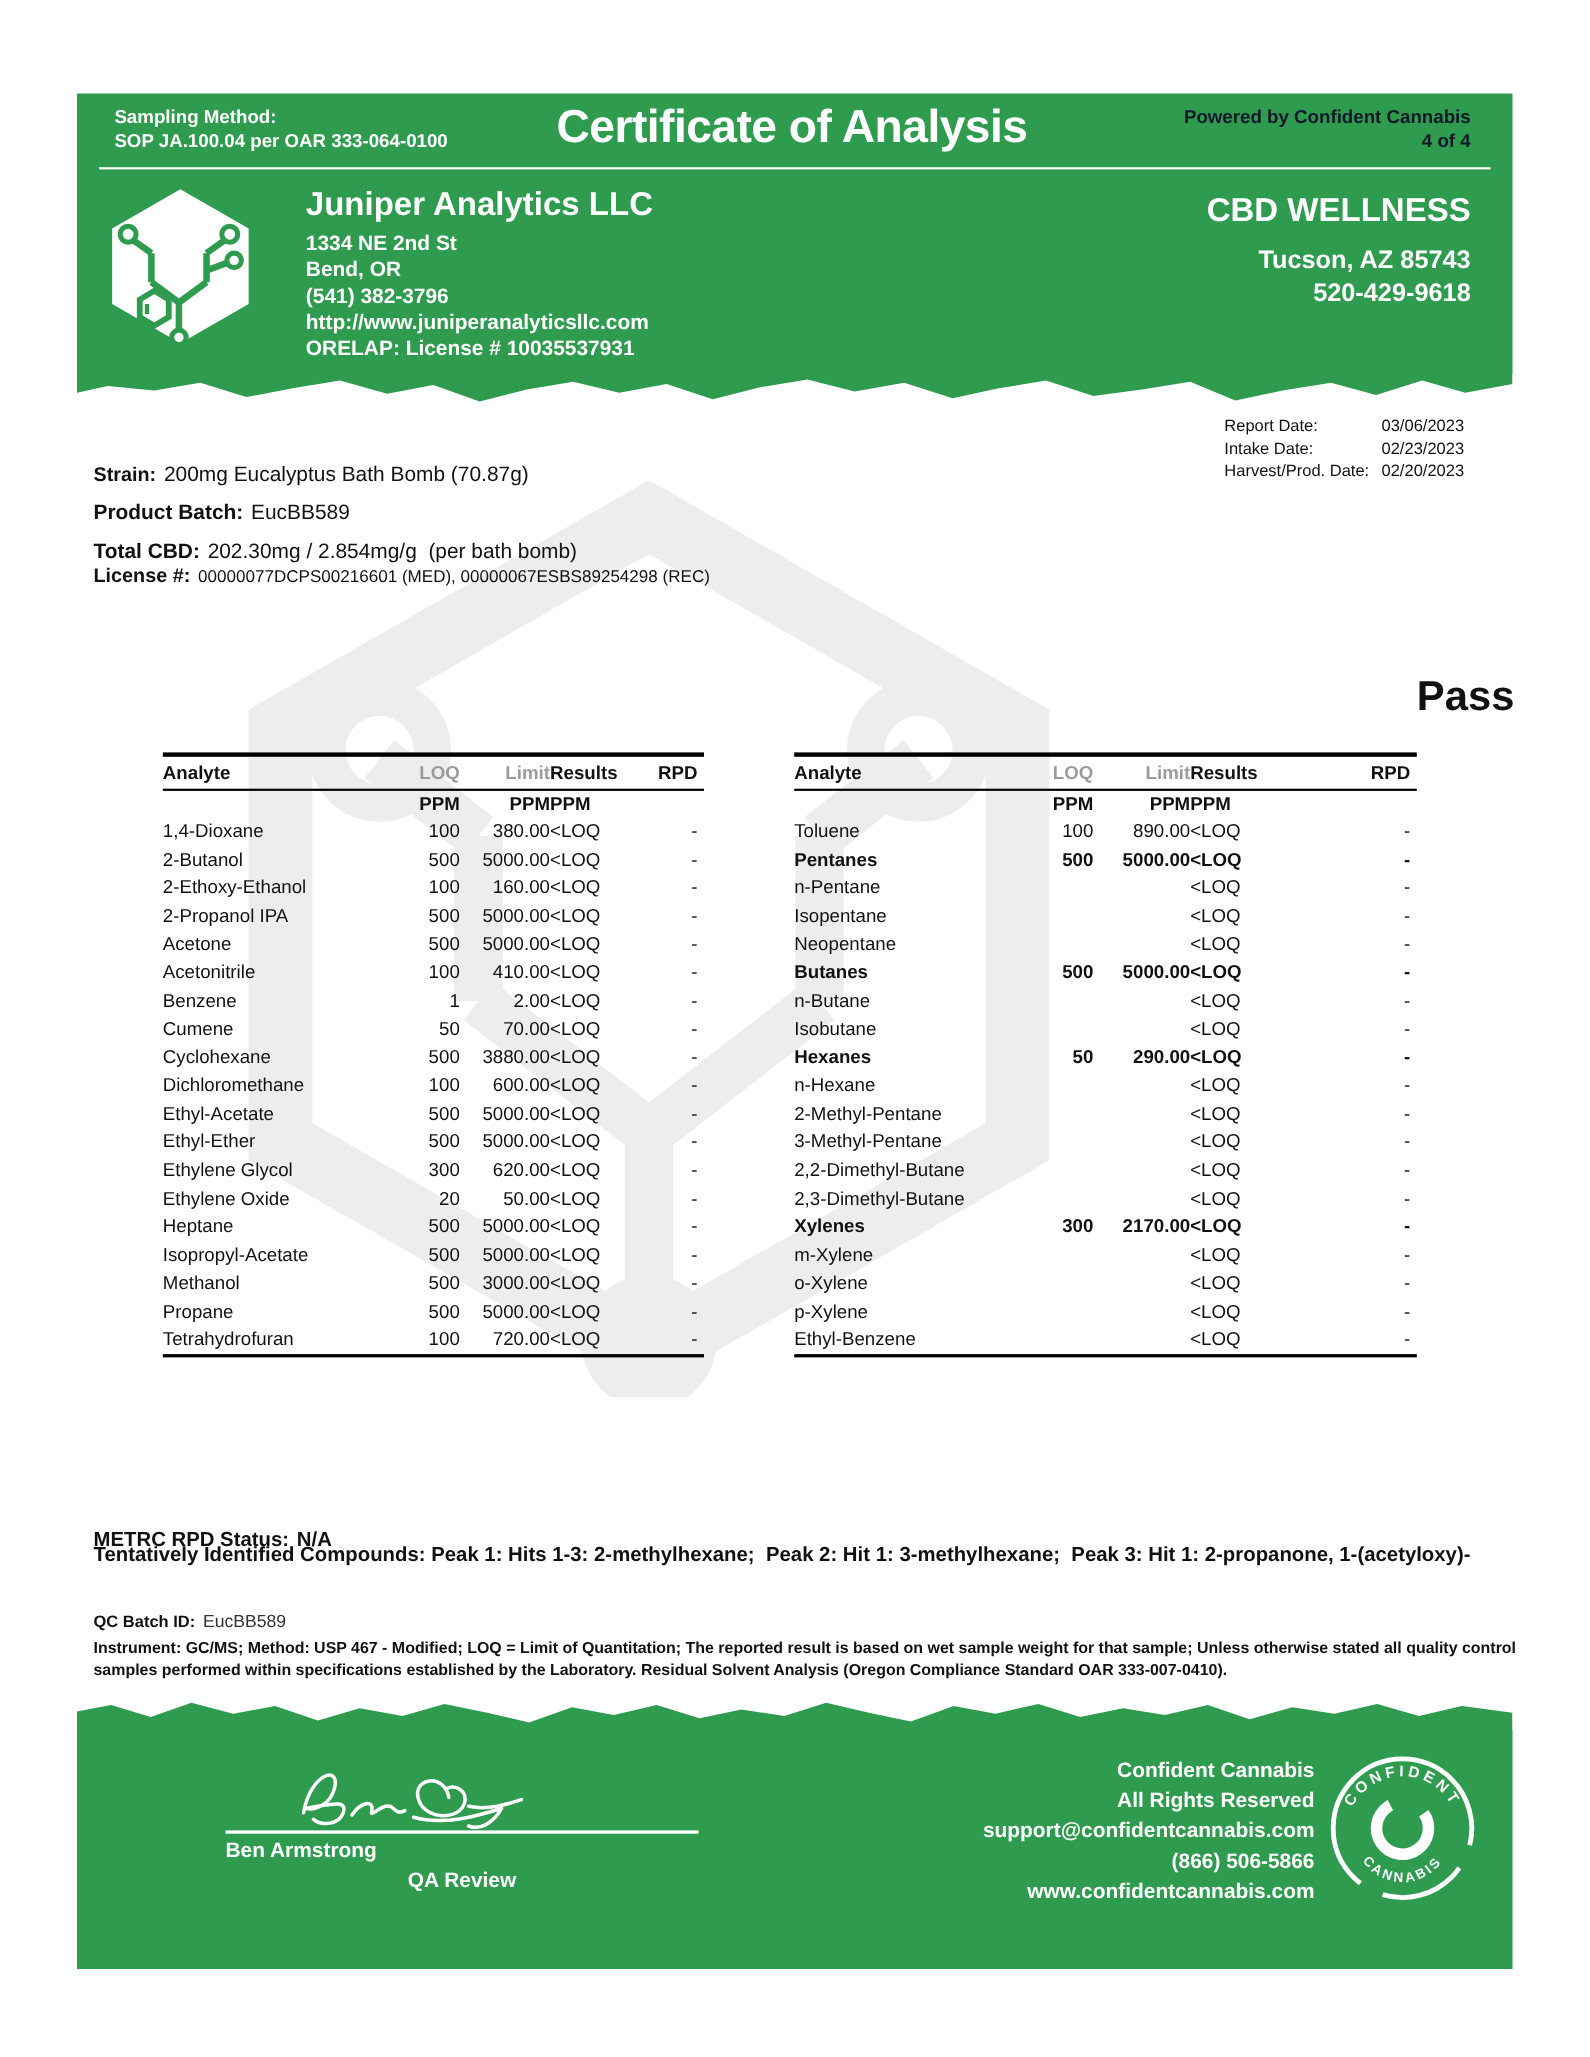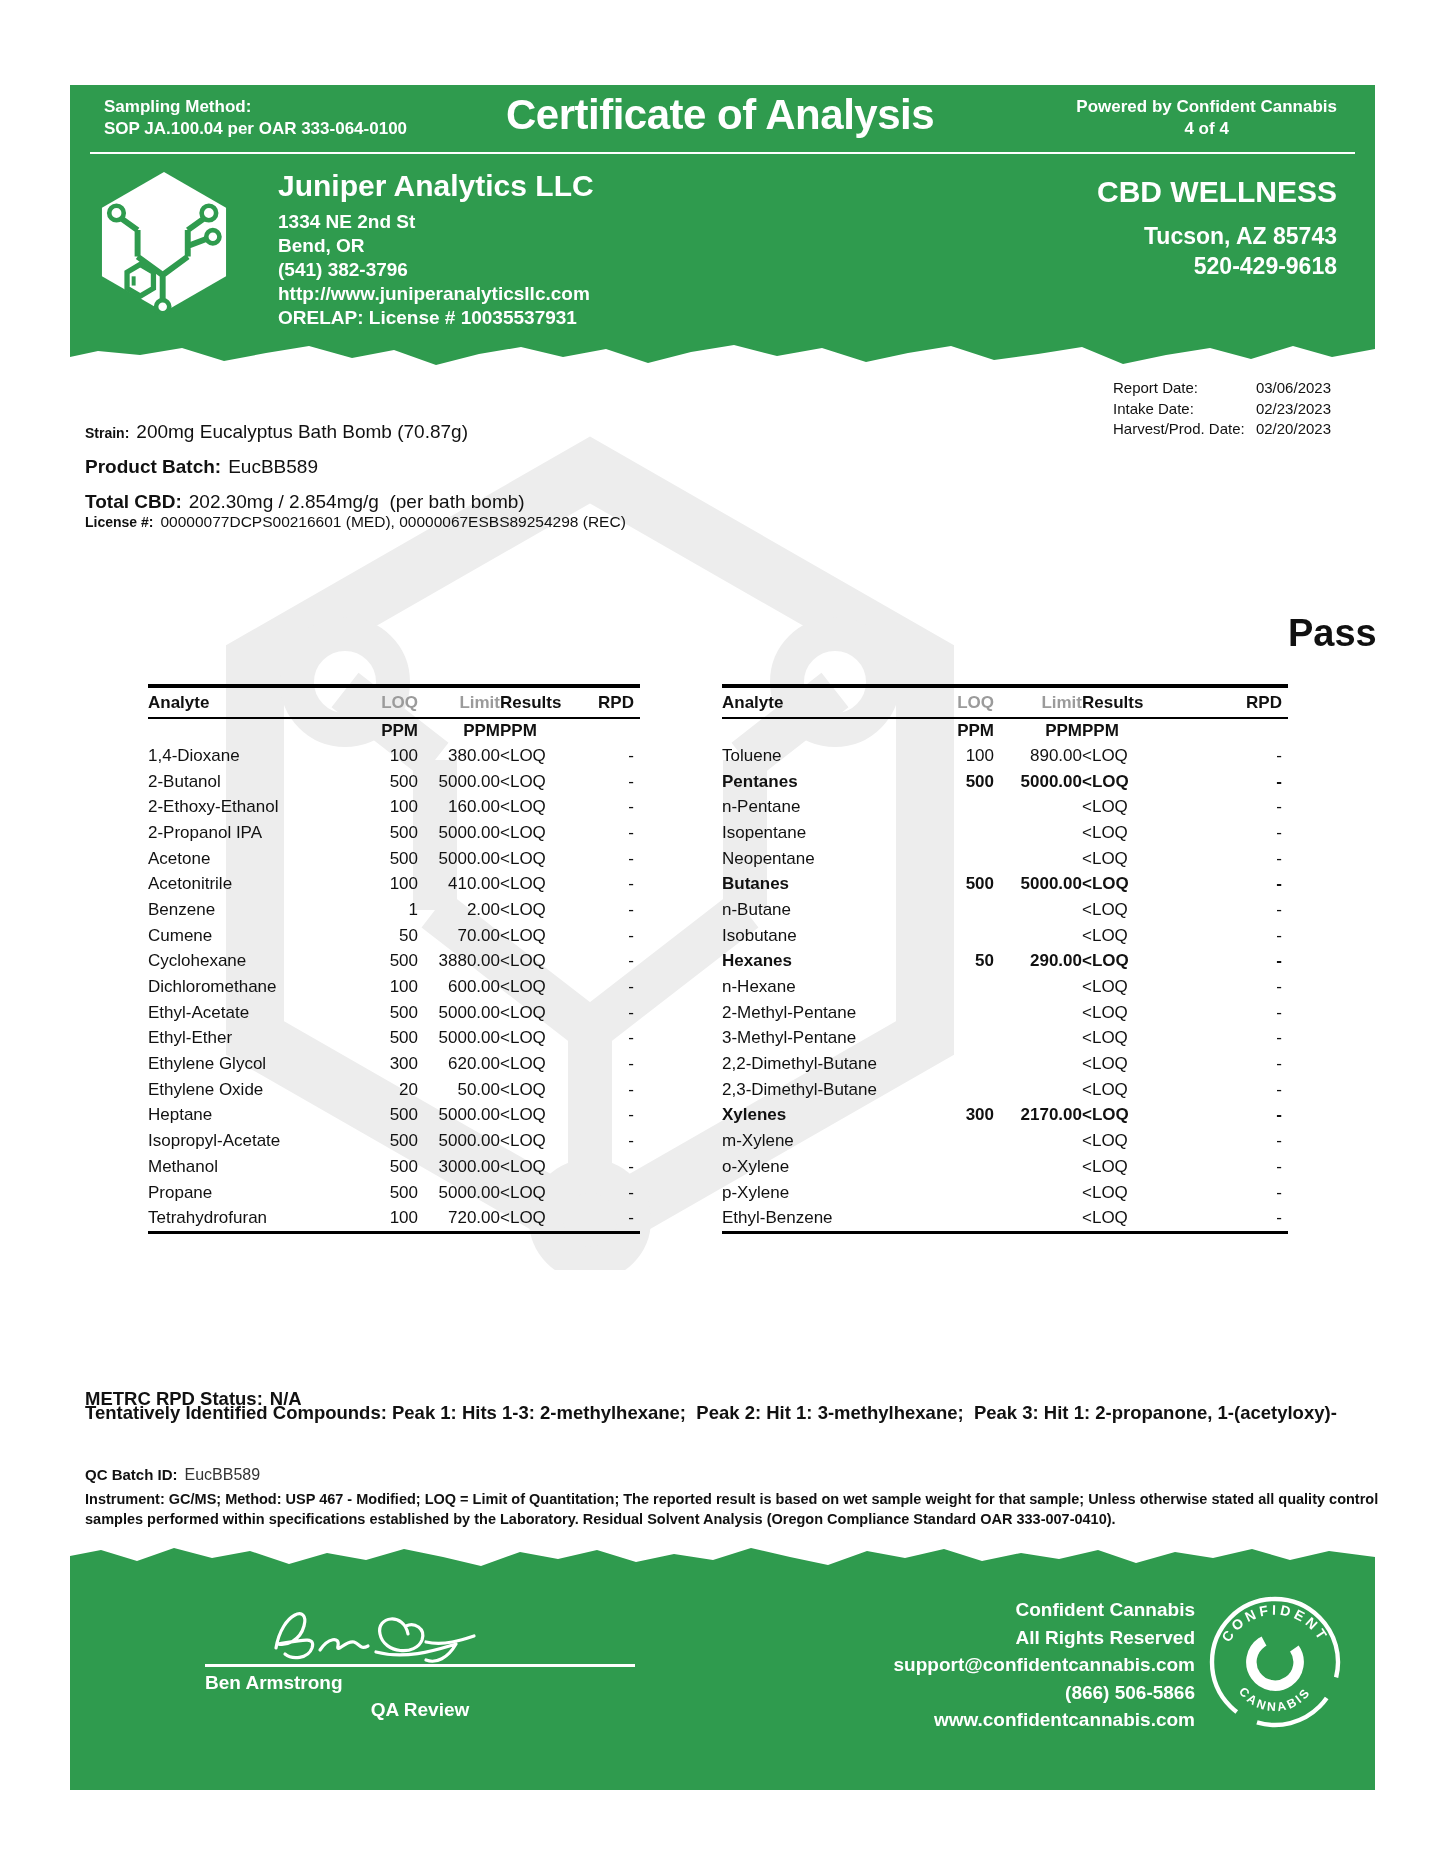--- a/index.html
+++ b/index.html
@@ -12,35 +12,35 @@
   
   .band-top{position:absolute;left:70px;top:85px;width:1305px;height:255px;background:#2f9b4e;z-index:1;}
   .torn-hdr{position:absolute;left:70px;top:339px;z-index:1;}
   .torn-ftr{position:absolute;left:70px;top:1542px;z-index:1;}
   .band-bottom{position:absolute;left:70px;top:1573px;width:1305px;height:217px;background:#2f9b4e;z-index:1;}
 
   
   .hdr-sampling{position:absolute;left:34px;top:11px;color:#fff;font-weight:700;font-size:17px;line-height:22px;}
   .hdr-title{position:absolute;left:300px;width:700px;top:6px;text-align:center;color:#ffffff;font-weight:700;
              font-size:42px;letter-spacing:-0.5px;}
-  .hdr-powered{position:absolute;right:38px;top:11px;text-align:center;color:#ffffff;font-weight:700;font-size:17px;line-height:22px;}
+  .hdr-powered{position:absolute;right:38px;top:11px;text-align:right;color:#0f172a;font-weight:700;font-size:17px;line-height:22px;}
   .hdr-divider{position:absolute;left:20px;right:20px;top:67px;height:2px;background:#fff;}
   .lab-logo{position:absolute;left:28px;top:84px;}
   .lab-block{position:absolute;left:208px;top:84px;color:#fff;}
   .lab-name{font-size:30px;font-weight:700;margin-bottom:7px;}
   .lab-line{font-size:19px;font-weight:700;line-height:24px;}
   .client-block{position:absolute;right:38px;top:90px;color:#fff;text-align:right;}
   .client-name{font-size:30px;font-weight:700;margin-bottom:12px;}
   .client-line{font-size:23px;font-weight:700;line-height:30px;}
 
   
   .dates{position:absolute;left:1113px;top:378px;width:218px;font-size:15px;line-height:20.5px;z-index:2;}
   .dates .row{display:flex;justify-content:space-between;}
   .info-line{position:absolute;left:85px;display:flex;align-items:baseline;gap:7px;z-index:2;white-space:nowrap;}
-  .lbl-sm{font-weight:700;font-size:14px;}
+  .lbl-sm{font-weight:700;font-size:18px;}
   .lbl-lg{font-weight:700;font-size:19px;}
   .val-lg{font-size:19px;}
   .val-sm{font-size:15.5px;}
   .pass{position:absolute;left:1288px;top:612px;font-size:38px;font-weight:700;z-index:2;}
 
   
   .rtable{position:absolute;top:684px;z-index:2;}
   #table-left{left:148px;width:492px;}
   #table-right{left:722px;width:566px;}
   #table-left .thead,#table-left .tunits,#table-left .trow{grid-template-columns:222px 48px 82px 76px 64px;}

